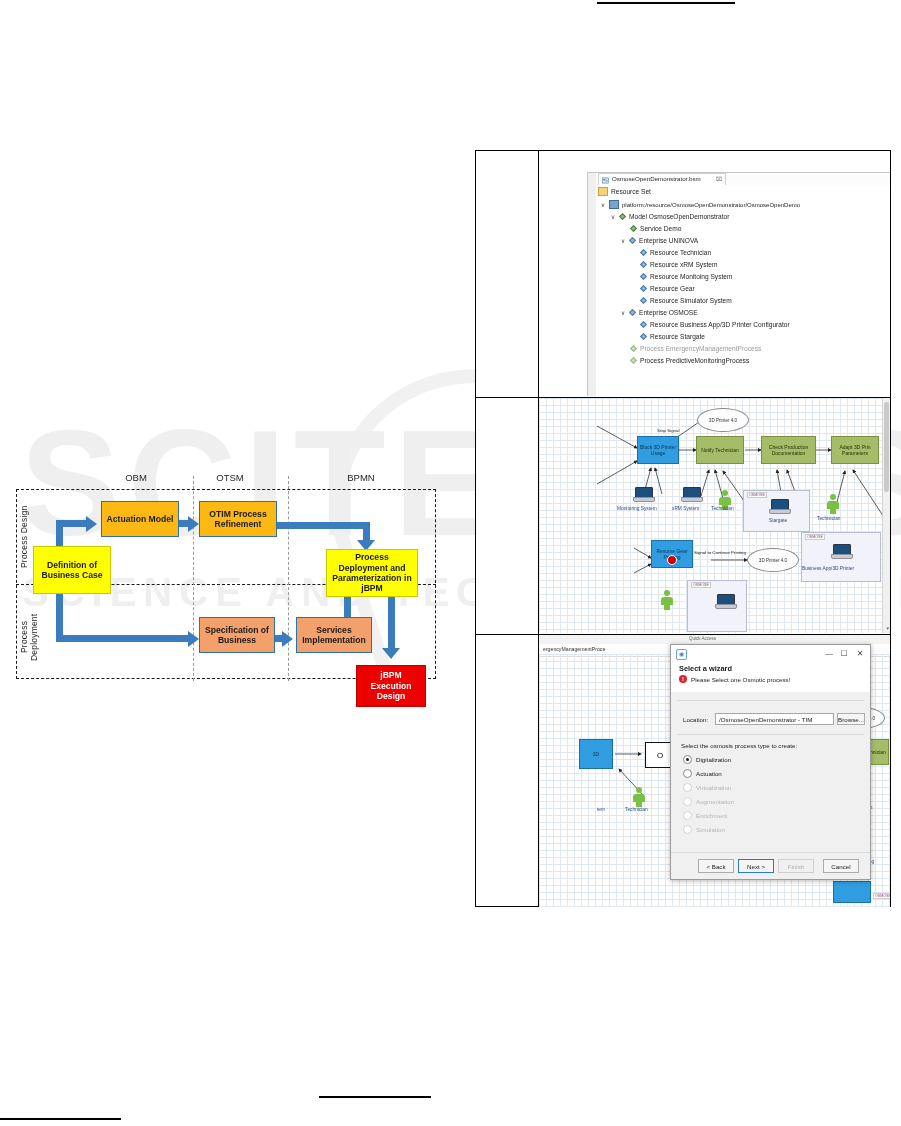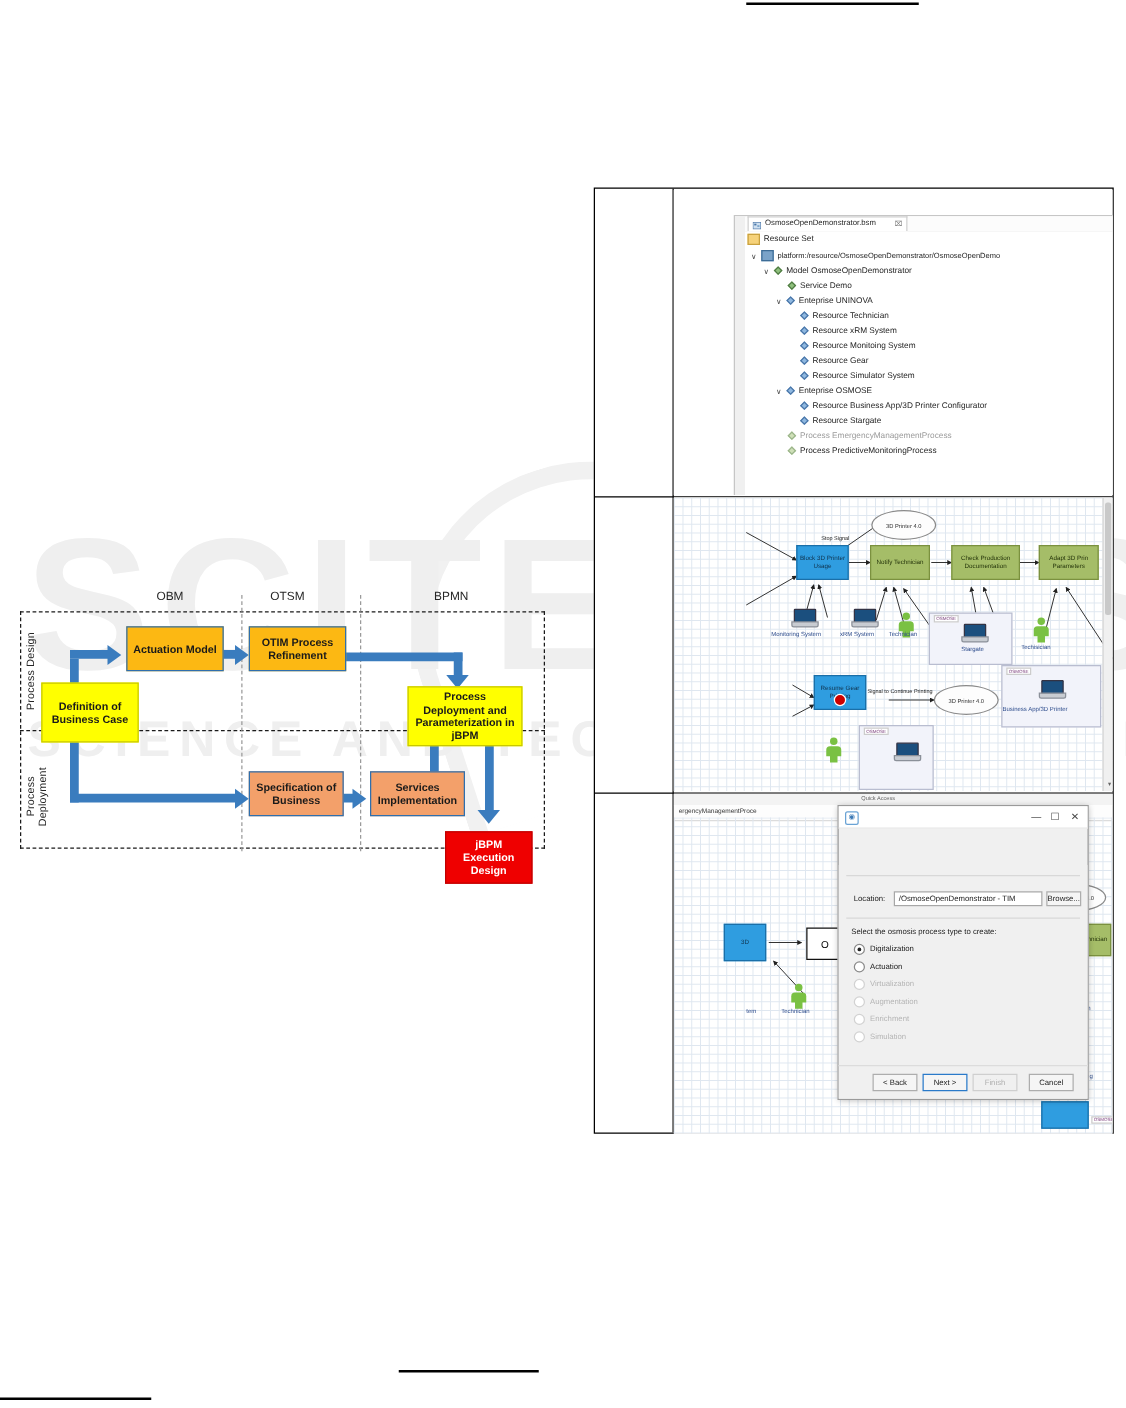--- a/index.html
+++ b/index.html
@@ -475,20 +475,25 @@
       </div>
 
       <div class="dlg" style="left:131px;top:9px;width:199px;height:234px;">
         <div class="dlg-tb">
           <span class="dico">◉</span>
           <span class="wbtn" style="right:34px;">—</span>
           <span class="wbtn" style="right:19px;">☐</span>
           <span class="wbtn" style="right:3px;">✕</span>
         </div>
 
+        <div class="dlg-head">
+          <div class="dlg-title">Select a wizard</div>
+          <div class="err-ico">!</div>
+          <div class="dlg-msg">Please Select one Osmotic process!</div>
+        </div>
 
         <div class="dlg-body">
           <div class="sep" style="top:8px;"></div>
 
           <div class="fld-label" style="left:12px;top:24px;">Location:</div>
           <div class="txtin" style="left:44px;top:21px;width:119px;height:12px;">/OsmoseOpenDemonstrator - TIM</div>
           <div class="btn" style="left:166px;top:21px;width:28px;height:12px;">Browse...</div>
 
           <div class="sep" style="top:42px;"></div>
 

